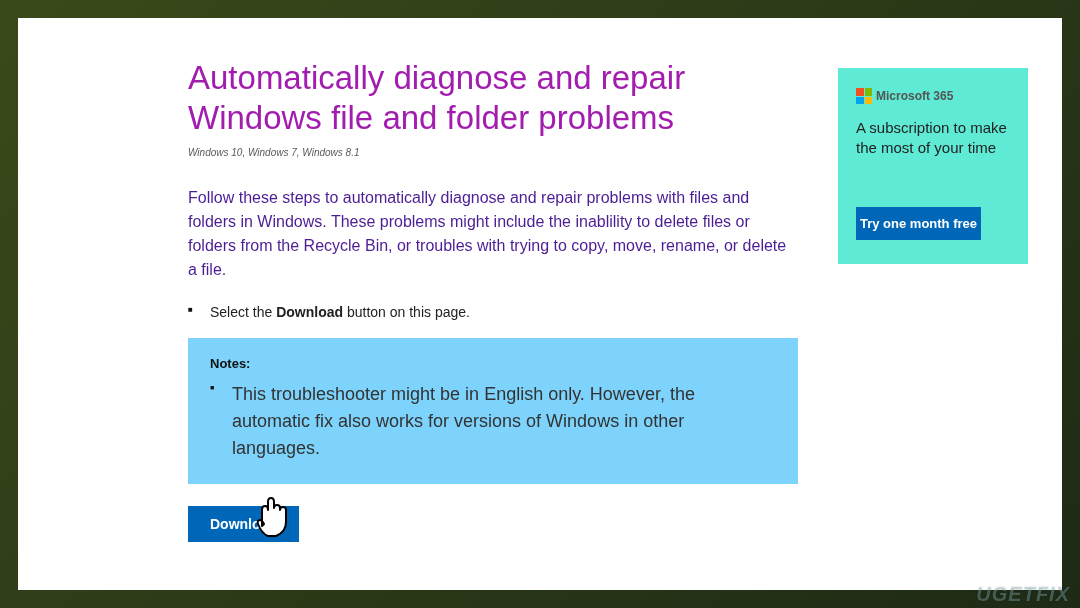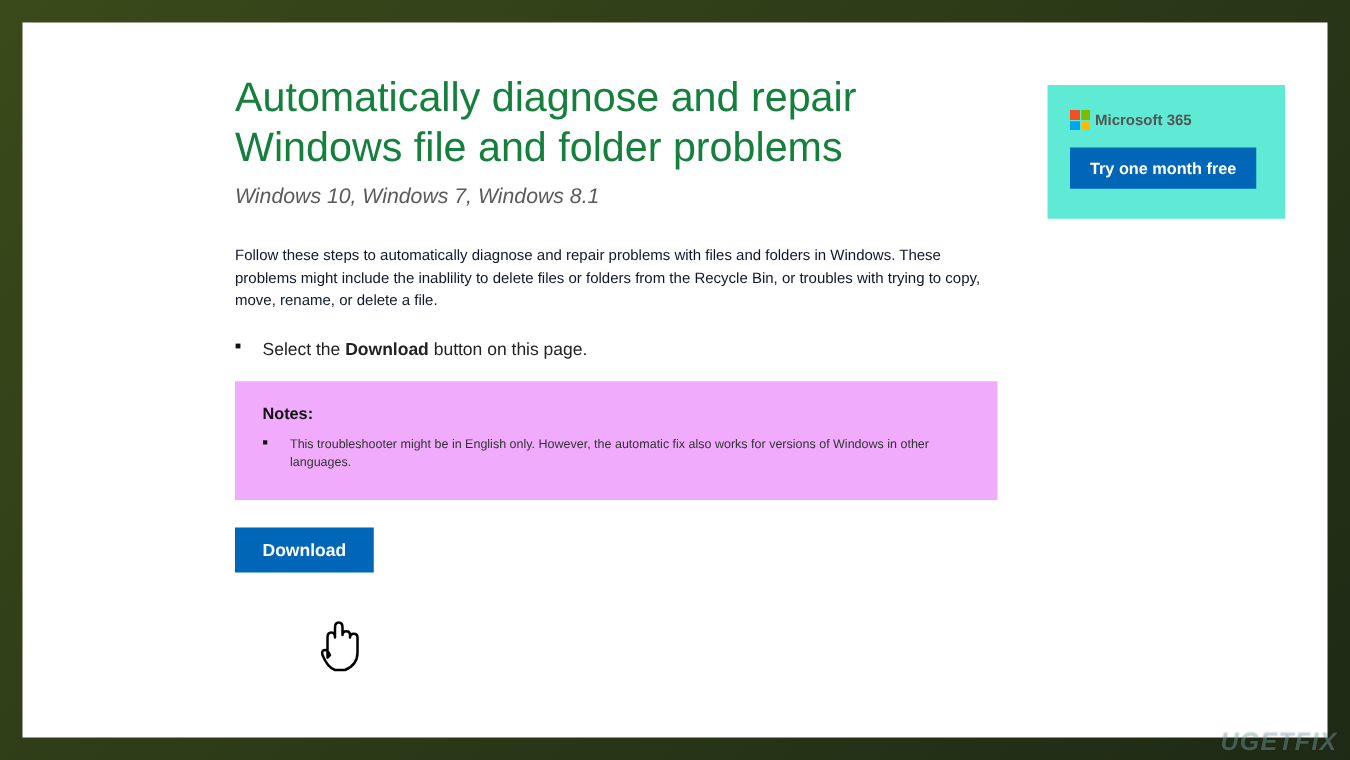--- a/index.html
+++ b/index.html
@@ -17,67 +17,67 @@
     background: #ffffff;
     padding: 40px 40px 30px 170px;
   }
   .content-row { display: flex; gap: 40px; }
   .main-col { flex: 0 0 610px; }
   .side-col { flex: 0 0 190px; margin-left: auto; }
   h1 {
     font-weight: 300;
     font-size: 33px;
     line-height: 1.2;
-    color: #15803d;
+    color: #a21caf;
     margin-bottom: 10px;
   }
   .subtitle {
     font-style: italic;
-    font-size: 17px;
+    font-size: 10px;
     color: #5a5a5a;
     margin-bottom: 28px;
   }
   .intro {
-    font-size: 12px;
+    font-size: 16px;
     line-height: 1.5;
-    color: #0f172a;
+    color: #4c1d95;
     margin-bottom: 20px;
   }
   ul.steps { list-style: none; }
   ul.steps > li {
     position: relative;
     padding-left: 22px;
     font-size: 14px;
     line-height: 1.55;
     color: #222;
     margin-bottom: 14px;
   }
   ul.steps > li::before {
     content: "■";
     position: absolute;
     left: 0; top: 2px;
     font-size: 8px;
     color: #111;
   }
   .notes-box {
-    background: #f0abfc;
+    background: #7dd3fc;
     padding: 18px 22px 10px 22px;
     margin-bottom: 22px;
   }
   .notes-box .notes-title {
     font-weight: 700;
     font-size: 13px;
     margin-bottom: 10px;
     color: #111;
   }
   ul.notes-list { list-style: none; }
   ul.notes-list > li {
     position: relative;
     padding-left: 22px;
-    font-size: 10px;
+    font-size: 18px;
     line-height: 1.5;
     color: #333;
     margin-bottom: 12px;
   }
   ul.notes-list > li::before {
     content: "■";
     position: absolute;
     left: 0; top: 2px;
     font-size: 7px;
     color: #111;
@@ -85,21 +85,21 @@
   .btn-primary {
     display: inline-block;
     background: #0067b8;
     color: #fff;
     border: none;
     font-size: 14px;
     font-weight: 600;
     padding: 10px 22px;
     cursor: pointer;
   }
-  .btn-primary.small { font-size: 13px; padding: 9px 16px; font-weight: 600; }
+  .btn-primary.small { font-size: 13px; padding: 9px 4px; font-weight: 600; }
   strong { font-weight: 700; }
 
   .promo-card {
     background: #5eead4;
     padding: 20px 18px 24px 18px;
     margin-top: 10px;
   }
   .ms365-logo {
     display: flex;
     align-items: center;
@@ -182,20 +182,21 @@
       <div class="promo-card">
         <div class="ms365-logo">
           <span class="grid">
               <span></span>
               <span></span>
               <span></span>
               <span></span>
             </span>
           <span class="brand">Microsoft 365</span>
         </div>
+        <div class="promo-text">A subscription to make the most of your time</div>
         <button class="btn-primary small">Try one month free</button>
       </div>
     </div>
 
   </div>
 </div>
 
 <svg class="cursor" viewBox="0 0 40 48">
   <g stroke="#000" stroke-width="2" fill="#fff" stroke-linejoin="round">
     <path d="M10 34 L10 18 Q10 14 13 14 Q16 14 16 18 L16 10 Q16 6 19 6 Q22 6 22 10 L22 16 Q22 13 25 13 Q28 13 28 16 L28 18 Q28 15 31 15 Q34 15 34 18 L34 30 Q34 40 24 44 L16 44 Q10 42 6 32 Q5 28 8 28 Q10 28 12 32 Z"></path>

